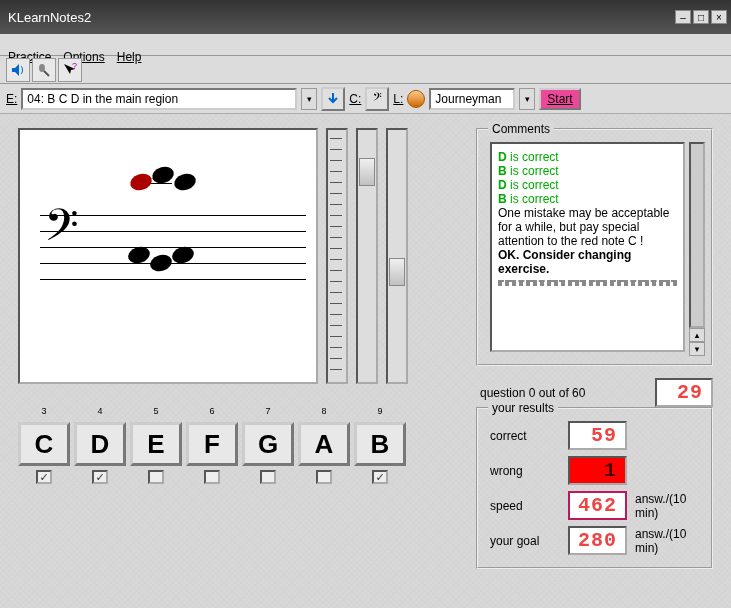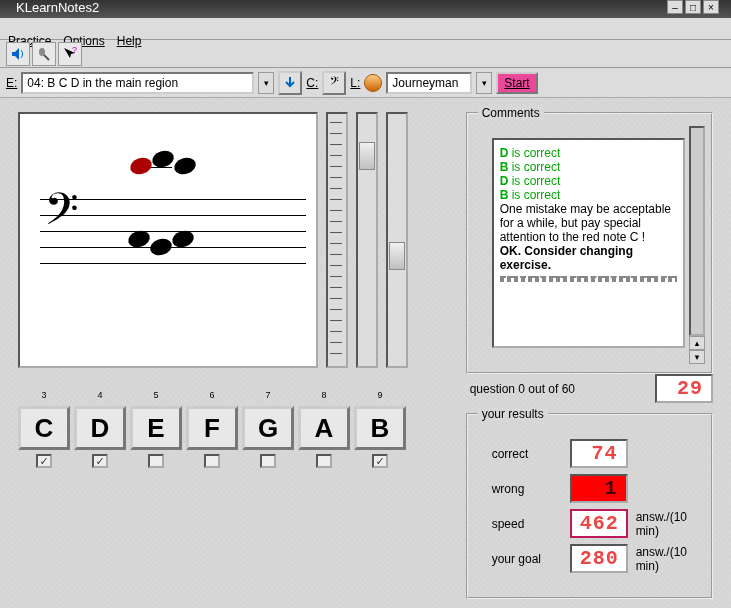--- a/index.html
+++ b/index.html
@@ -8,26 +8,26 @@
   font-size: 12px;
   background: #d8d8d8;
   width: 731px;
   height: 608px;
   overflow: hidden;
   background-image:
     repeating-linear-gradient(45deg, #d4d4d4 0, #d4d4d4 1px, transparent 1px, transparent 4px),
     repeating-linear-gradient(-45deg, #d4d4d4 0, #d4d4d4 1px, transparent 1px, transparent 4px);
 }
 .titlebar {
-  height: 18px;
+  height: 34px;
   background: linear-gradient(#333, #555);
   color: #fff;
   display: flex;
-  align-items: flex-start;
-  padding: 0 12px;
+  align-items: center;
+  padding: 0 4px;
   font-size: 13px;
 }
 .titlebar .title { flex: 1; padding-left: 4px; }
 .titlebar .wbtn {
   width: 16px; height: 14px;
   background: #ddd;
   border: 1px solid #888;
   margin-left: 2px;
   display: flex; align-items: center; justify-content: center;
   font-size: 10px; color: #000;
@@ -206,22 +206,22 @@
 .note-check {
   width: 16px; height: 14px;
   border: 2px inset #aaa;
   background: #eee;
   display:flex;align-items:center;justify-content:center;
   font-size:11px;
   color:#333;
 }
 .fieldset {
   border: 2px groove #eee;
-  padding: 24px;
-  margin-bottom: 0;
+  padding: 12px;
+  margin-bottom: 12px;
   position: relative;
 }
 .fieldset .legend {
   position: absolute;
   top: -8px;
   left: 10px;
   background: #d8d8d8;
   padding: 0 4px;
 }
 .comments-box {
@@ -233,21 +233,20 @@
   overflow: hidden;
 }
 .comments-box .line-ok { color: #0a0; }
 .comments-box .line-ok b { font-weight: bold; }
 .comments-box .line-txt { color: #000; }
 .comments-box .line-bold { font-weight: bold; }
 .question-row {
   display: flex;
   align-items: center;
   gap: 20px;
-  margin-bottom: 10px;
   padding-left: 4px;
 }
 .lcd {
   font-family: 'Courier New', monospace;
   background: #fff;
   border: 2px inset #aaa;
   padding: 1px 8px;
   font-size: 20px;
   color: #ef4444;
   text-align: right;
@@ -296,21 +295,21 @@
   <div class="tbtn">
     <svg width="16" height="16" viewBox="0 0 16 16">
         <path d="M2 2l6 10 1-4 4-1z" fill="#000"></path>
         <text x="10" y="7" font-size="9" fill="#b0b">?</text>
       </svg>
   </div>
 </div>
 
 <div class="exercise-bar">
   <span class="lbl">E:</span>
-  <div class="combo" style="width:233px">
+  <div class="combo" style="width:276px">
     <span>04: B C D in the main region</span>
   </div>
   <div class="combo-btn">▾</div>
   <div class="sqbtn">
     <svg width="16" height="16" viewBox="0 0 16 16">
         <path d="M8 2v8M4 7l4 4 4-4" stroke="#06c" stroke-width="2" fill="none"></path>
       </svg>
   </div>
   <span class="lbl">C:</span>
   <div class="sqbtn">
@@ -438,21 +437,21 @@
     <div class="question-row">
       <span>question 0 out of 60</span>
       <div style="flex:1"></div>
       <div class="lcd">29</div>
     </div>
 
     <div class="fieldset">
       <span class="legend">your results</span>
       <div class="results-grid">
         <span>correct</span>
-        <div class="lcd">74</div>
+        <div class="lcd">59</div>
         <span></span>
         <span>wrong</span>
         <div class="lcd red">1</div>
         <span></span>
         <span>speed</span>
         <div class="lcd green">462</div>
         <span>answ./(10 min)</span>
         <span>your goal</span>
         <div class="lcd">280</div>
         <span>answ./(10 min)</span>

